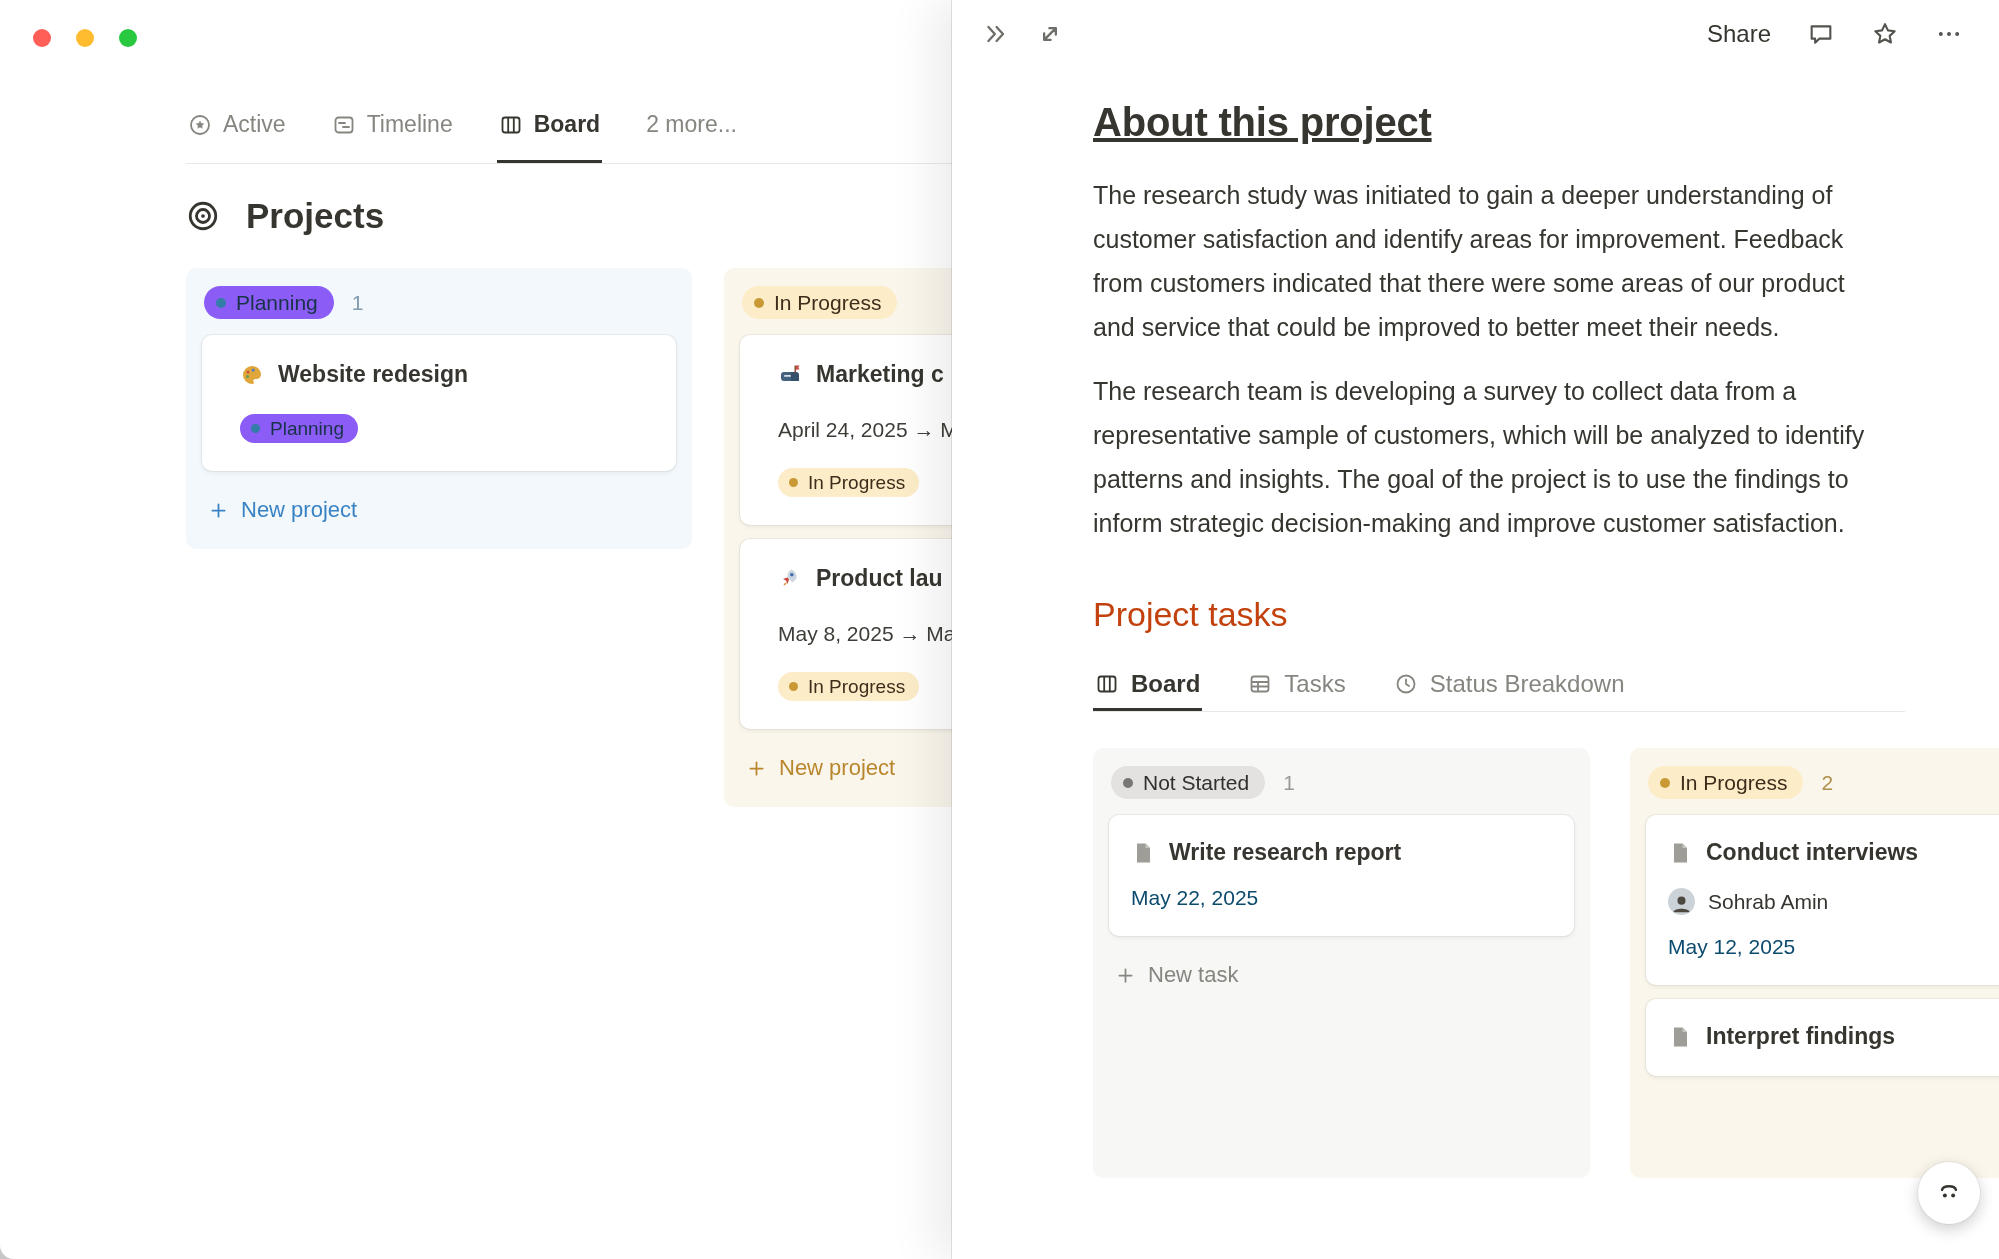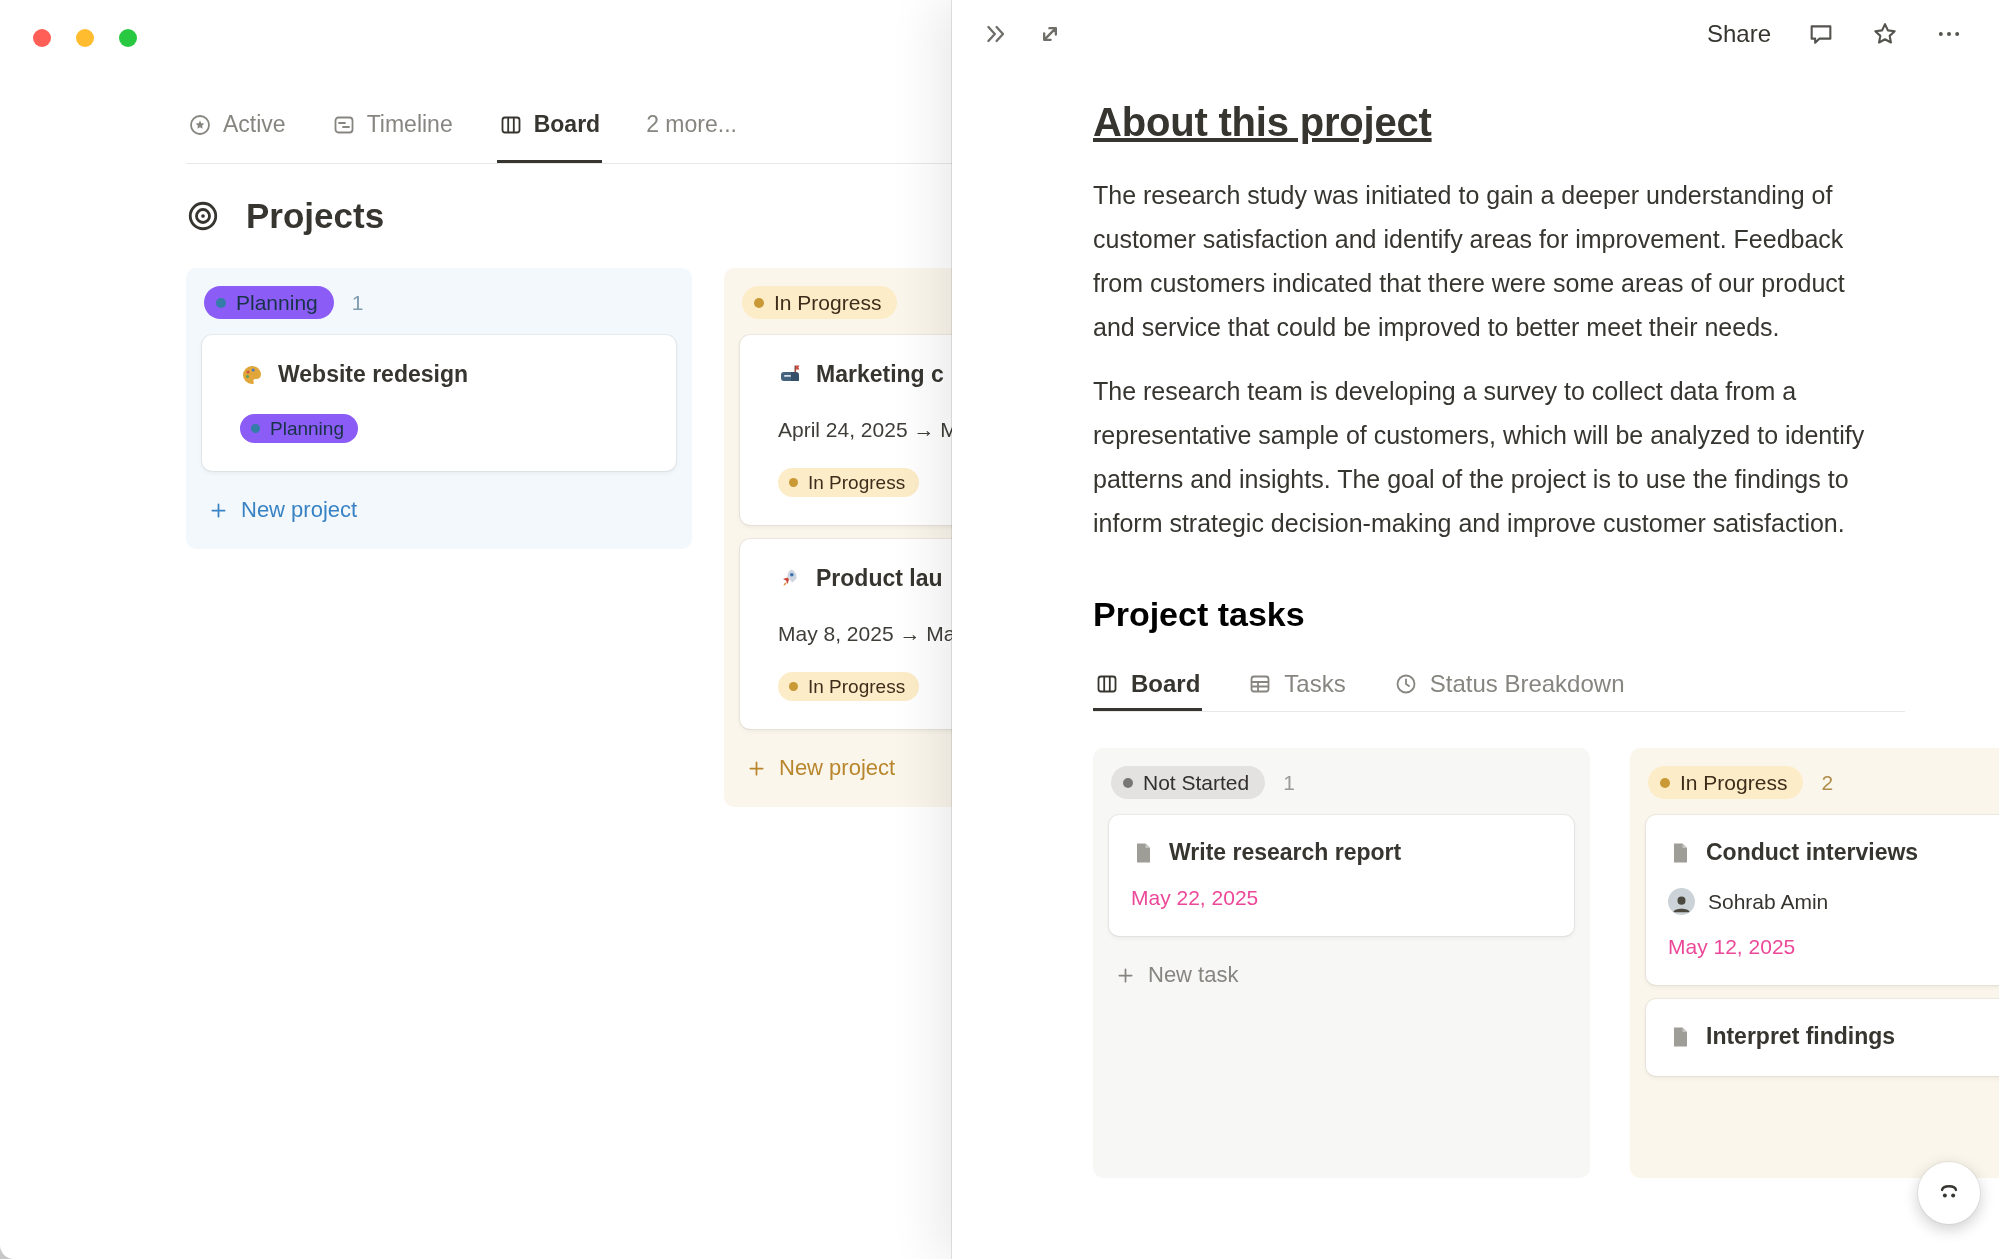--- a/index.html
+++ b/index.html
@@ -86,41 +86,41 @@
   }
   .ptb-left { position: absolute; top: 20px; left: 30px; display: flex; gap: 26px; color: #6f6e69; }
   .ptb-right { position: absolute; top: 20px; right: 36px; display: flex; align-items: center; gap: 36px; color: #55534e; }
   .tbicon { width: 28px; height: 28px; cursor: pointer; }
   .tbicon svg { width: 100%; height: 100%; }
   .share { font-size: 24px; color: #37352f; cursor: pointer; }
 
   .pcontent { position: absolute; left: 141px; right: 0; top: 60px; bottom: 0; }
   .pcontent h1 { font-size: 40px; font-weight: 700; letter-spacing: -0.2px; margin: 40px 0 28px; color: #37352f; text-decoration: underline; }
   .pcontent p { font-size: 25px; line-height: 44px; max-width: 790px; margin: 0 0 20px; color: #37352f; }
-  .pcontent h2 { font-size: 34px; font-weight: 700; margin: 50px 0 0; color: #000000; }
+  .pcontent h2 { font-size: 34px; font-weight: 400; margin: 50px 0 0; color: #c2410c; }
 
   .task-tabs {
     margin-top: 22px; height: 56px; width: 812px;
     display: flex; align-items: stretch; gap: 44px;
     border-bottom: 1px solid rgba(0,0,0,0.09);
     font-size: 24px; color: #87857f;
   }
   .ttab { display: flex; align-items: center; gap: 12px; padding: 0 2px; cursor: pointer; }
   .ttab.active { color: #37352f; font-weight: 600; box-shadow: inset 0 -3px 0 #37352f; }
 
   .board-right { margin-top: 36px; gap: 40px; }
   .board-right .bcol { width: 497px; min-height: 430px; }
   .tcard {
     background: #fff; border-radius: 10px; margin: 2px 6px 14px;
     padding: 24px 22px 26px;
     box-shadow: 0 0 0 1px rgba(15,15,15,0.05), 0 2px 5px rgba(15,15,15,0.06);
     cursor: pointer;
   }
   .person { display: flex; align-items: center; gap: 13px; margin-top: 22px; font-size: 21px; color: #37352f; }
-  .tdate { margin-top: 20px; font-size: 21px; color: #ec4899; }
+  .tdate { margin-top: 20px; font-size: 21px; color: #0c4a6e; }
   .avatar {
     width: 27px; height: 27px; border-radius: 50%; overflow: hidden;
     display: flex; align-items: flex-end; justify-content: center; flex: 0 0 auto;
   }
   .avatar svg { width: 23px; height: 23px; }
   .avatar-a { background: #e6ddcd; }
   .avatar-b { background: #ccd3d8; }
 
   
   .ai-fab {

